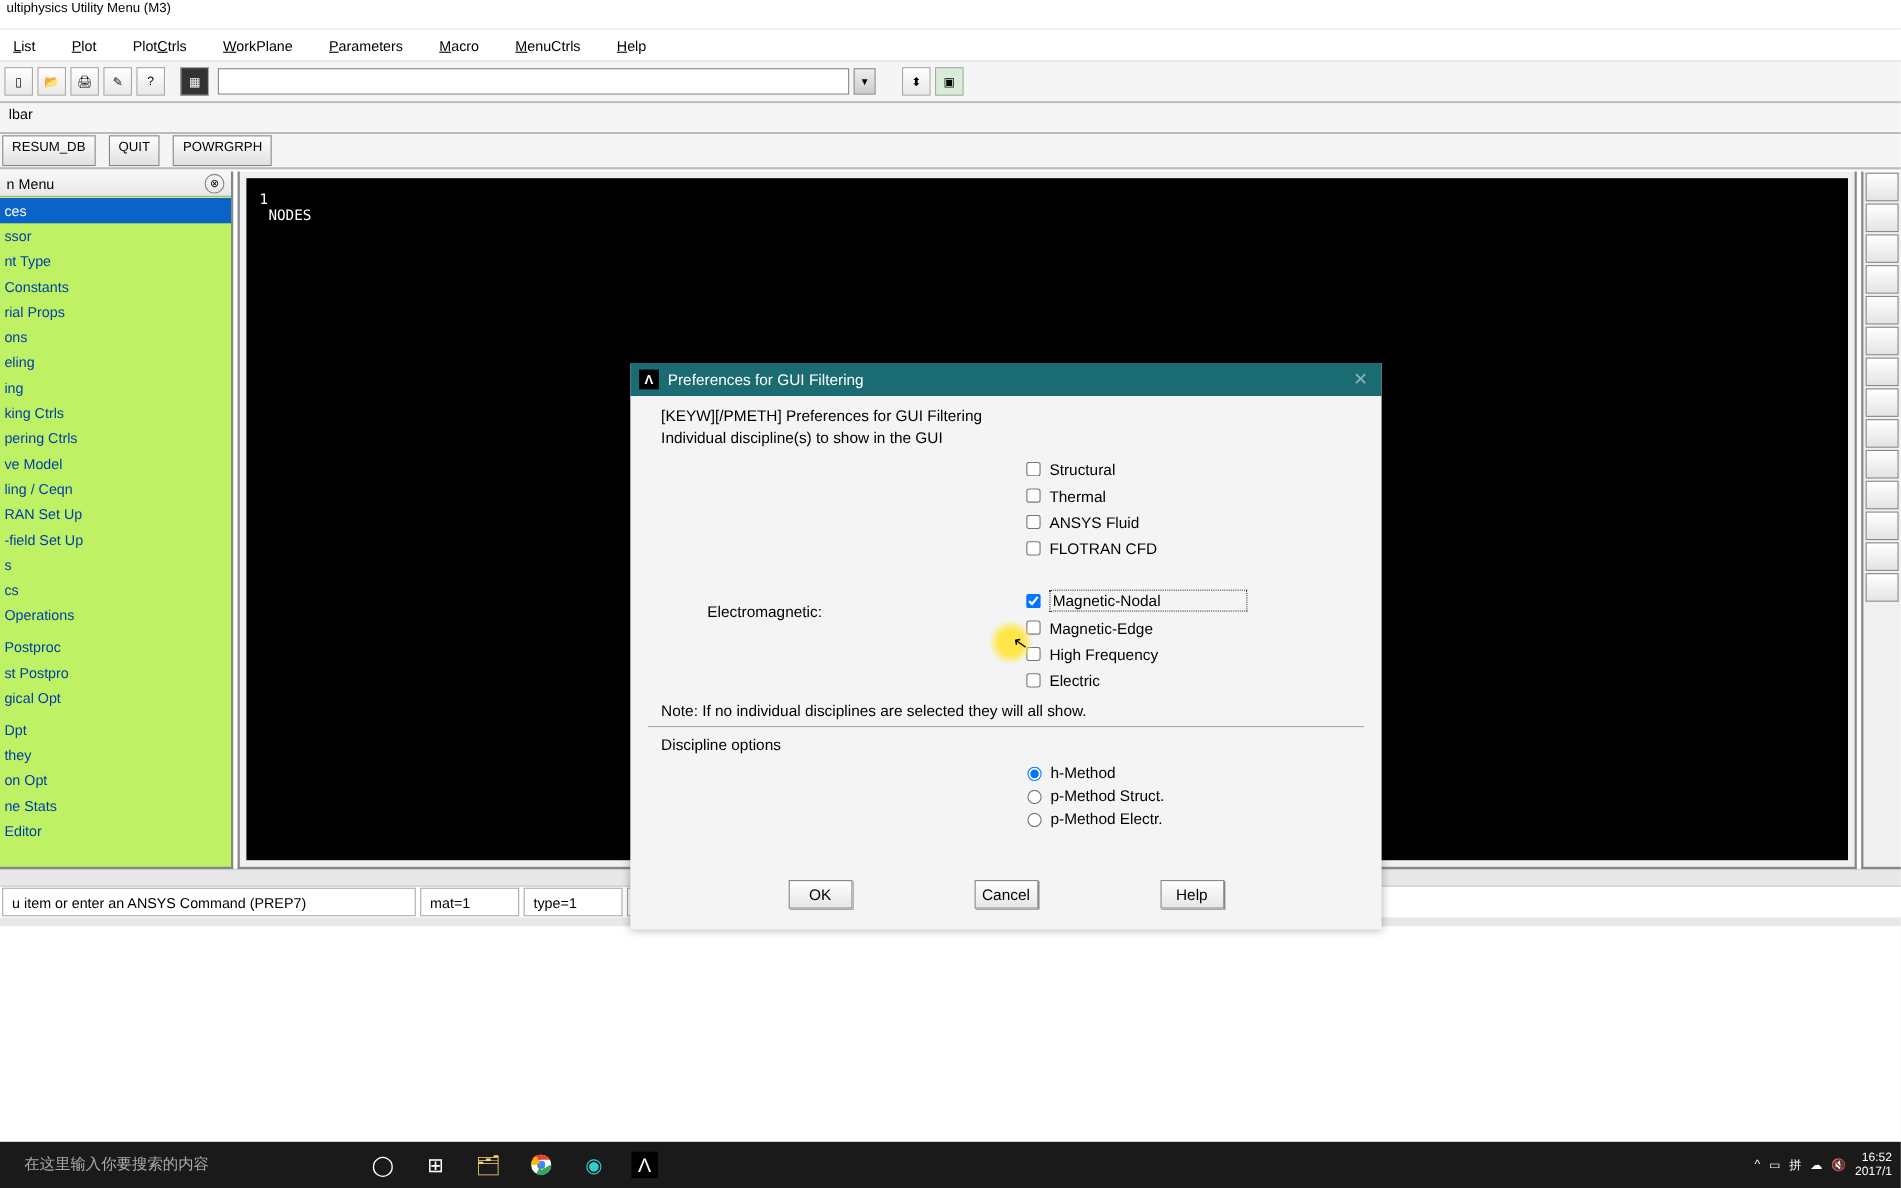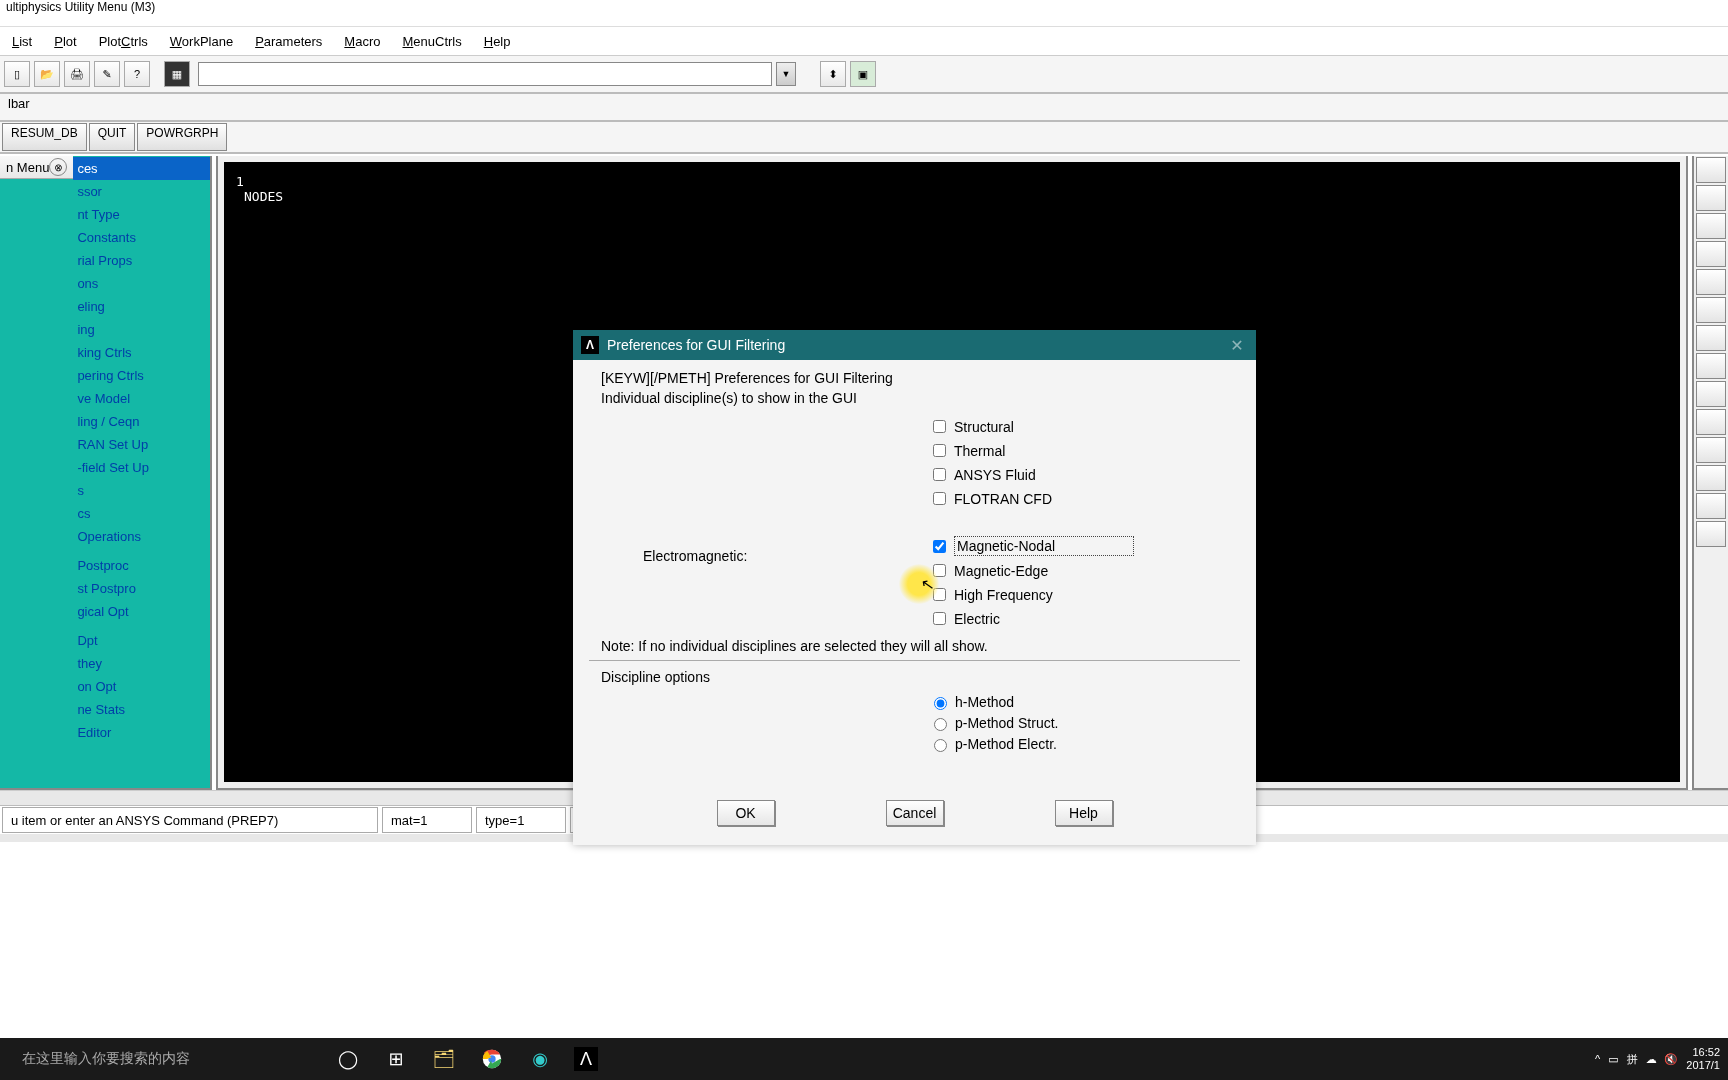--- a/index.html
+++ b/index.html
@@ -1,29 +1,29 @@
 <!DOCTYPE html>
 <html><head>
 <meta charset="utf-8">
 <style>
 body{margin:0;font-family:"Microsoft YaHei","Segoe UI",sans-serif;font-size:13px;background:#f0f0f0;overflow:hidden}
 .window{width:1728px;height:1080px;position:relative;background:#fff}
 .titlebar{height:26px;background:#fff;border-bottom:1px solid #ddd;display:flex;align-items:flex-start;padding-left:6px;font-size:12px}
-.menubar{height:28px;background:#fff;border-bottom:1px solid #ccc;display:flex;align-items:center;gap:2px;padding-left:2px}
+.menubar{height:28px;background:#fff;border-bottom:1px solid #ccc;display:flex;align-items:center;gap:13px;padding-left:2px}
 .menubar span{padding:4px 10px;cursor:default;font-size:13px}
 .menubar span u{text-decoration:underline}
 .toolbar{height:36px;background:#f5f5f5;border-bottom:2px solid #bbb;display:flex;align-items:center;gap:4px;padding:0 4px}
 .tbtn{width:24px;height:24px;border:1px solid #aaa;background:linear-gradient(#fff,#e8e8e8);display:flex;align-items:center;justify-content:center;font-size:11px}
 .tsel{flex:0 0 572px;height:22px;border:1px solid #888;background:#fff;margin-left:4px}
 .tsel-arrow{width:18px;height:22px;border:1px solid #888;background:linear-gradient(#eee,#ccc);display:flex;align-items:center;justify-content:center;font-size:9px}
 .tbarlabel{height:22px;background:#f5f5f5;border-bottom:2px solid #bbb;padding:2px 8px;font-size:13px}
-.cmdrow{height:30px;background:#f5f5f5;border-bottom:2px solid #bbb;display:flex;align-items:center;gap:2px;padding:0 2px}
+.cmdrow{height:30px;background:#f5f5f5;border-bottom:2px solid #bbb;display:flex;align-items:center;gap:12px;padding:0 2px}
 .cmdbtn{height:22px;padding:2px 8px;border:1px solid #888;background:linear-gradient(#fff,#e0e0e0);font-size:12px}
 .main{display:flex;height:636px;position:relative}
-.leftpanel{width:210px;background:#14b8a6;border:2px solid #888;border-left:none;border-top:none;display:flex;margin-right:4px;margin-top:2px}
+.leftpanel{width:210px;background:#bef264;border:2px solid #888;border-left:none;border-top:none;display:flex;flex-direction:column;margin-right:4px;margin-top:2px}
 .lphead{height:22px;background:linear-gradient(#f8f8f8,#e8e8e8);border-bottom:1px solid #aaa;display:flex;align-items:center;justify-content:space-between;padding:0 6px;font-size:13px}
 .lphead .collapse{width:16px;height:16px;border:1px solid #888;border-radius:50%;display:flex;align-items:center;justify-content:center;font-size:10px}
 .lplist{flex:1;overflow:hidden;padding:1px 0}
 .lpitem{padding:3px 4px;color:#003ea8;font-size:13px;line-height:17px;white-space:nowrap;overflow:hidden}
 .lpitem.sel{background:#0a64c8;color:#fff}
 .gfx{flex:1;border:2px solid #888;border-top:none;background:#f0f0f0;margin-top:2px;position:relative;padding:6px}
 .gfxinner{width:100%;height:100%;background:#000;position:relative}
 .gfxtxt{position:absolute;color:#fff;font-family:monospace;font-size:13px;top:12px;left:12px}
 .rpanel{width:34px;background:#f0f0f0;border:2px solid #888;border-top:none;border-right:none;margin-left:4px;margin-top:2px;display:flex;flex-direction:column;gap:0}
 .rbtn{width:28px;height:24px;border:1px solid #888;background:linear-gradient(#fff,#e4e4e4);margin:1px auto}

